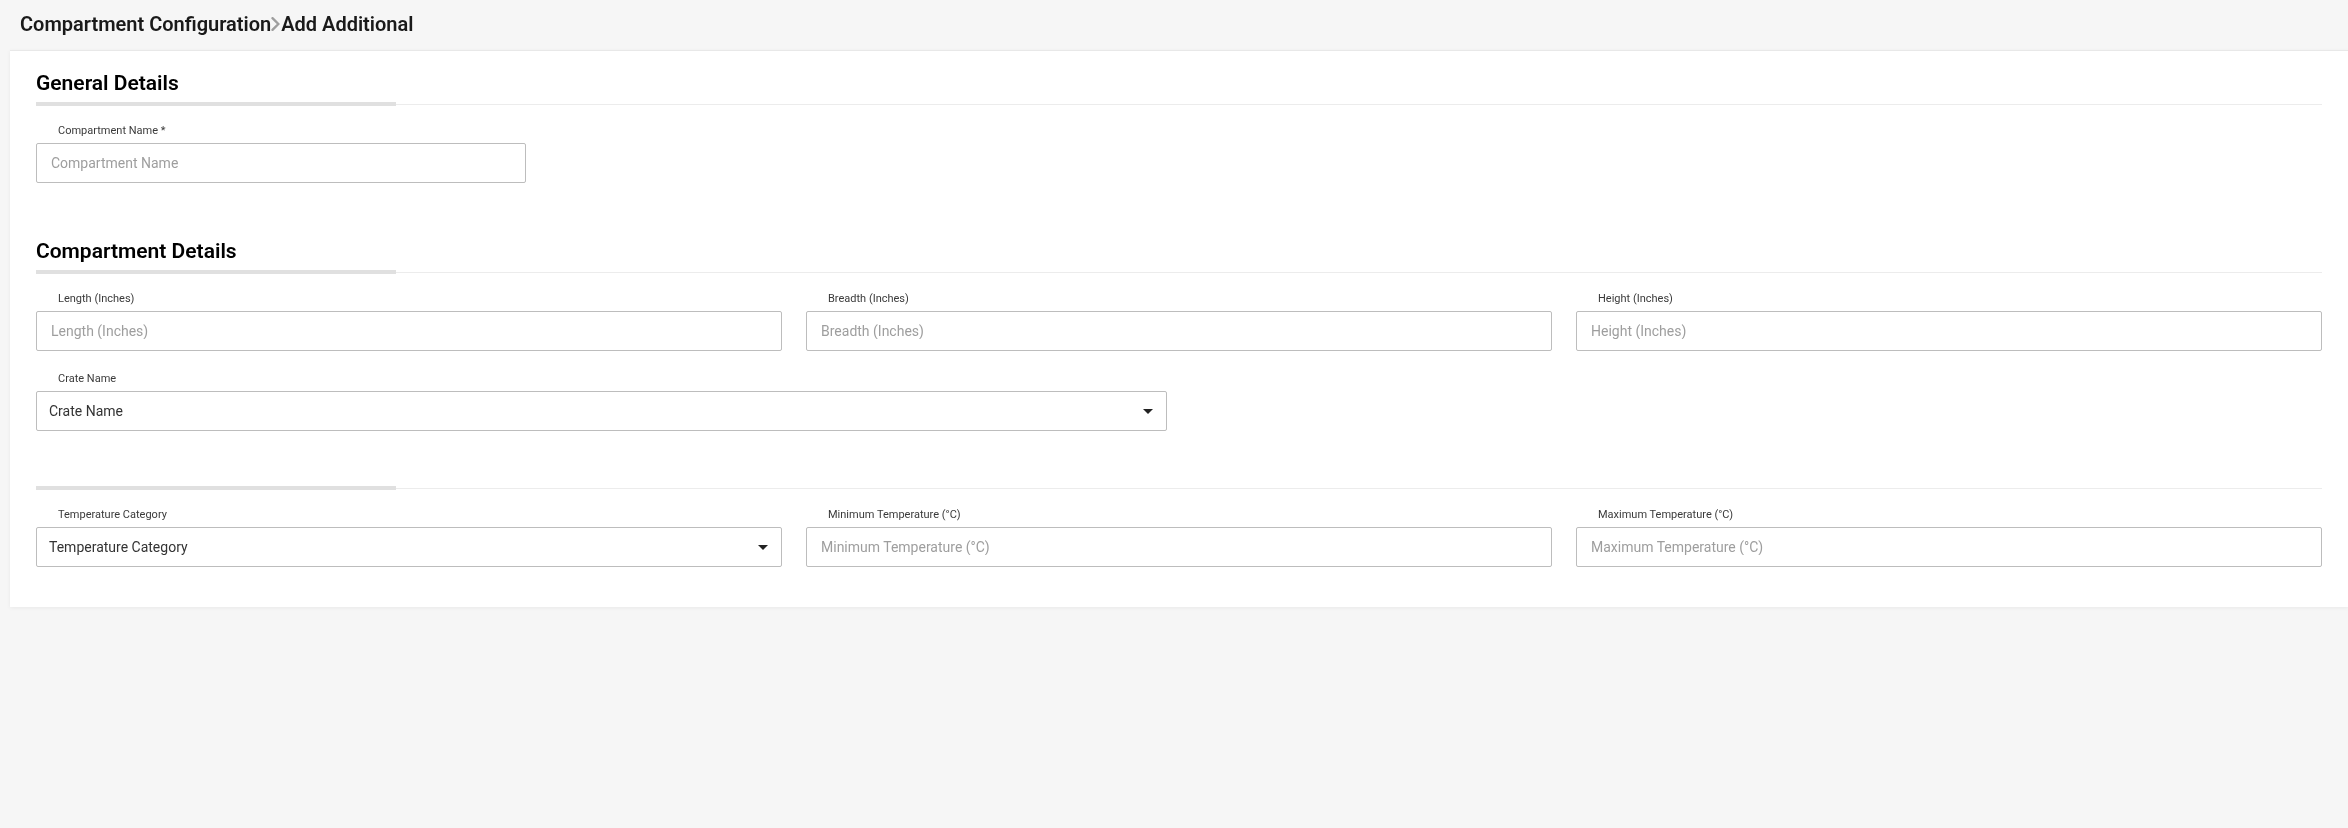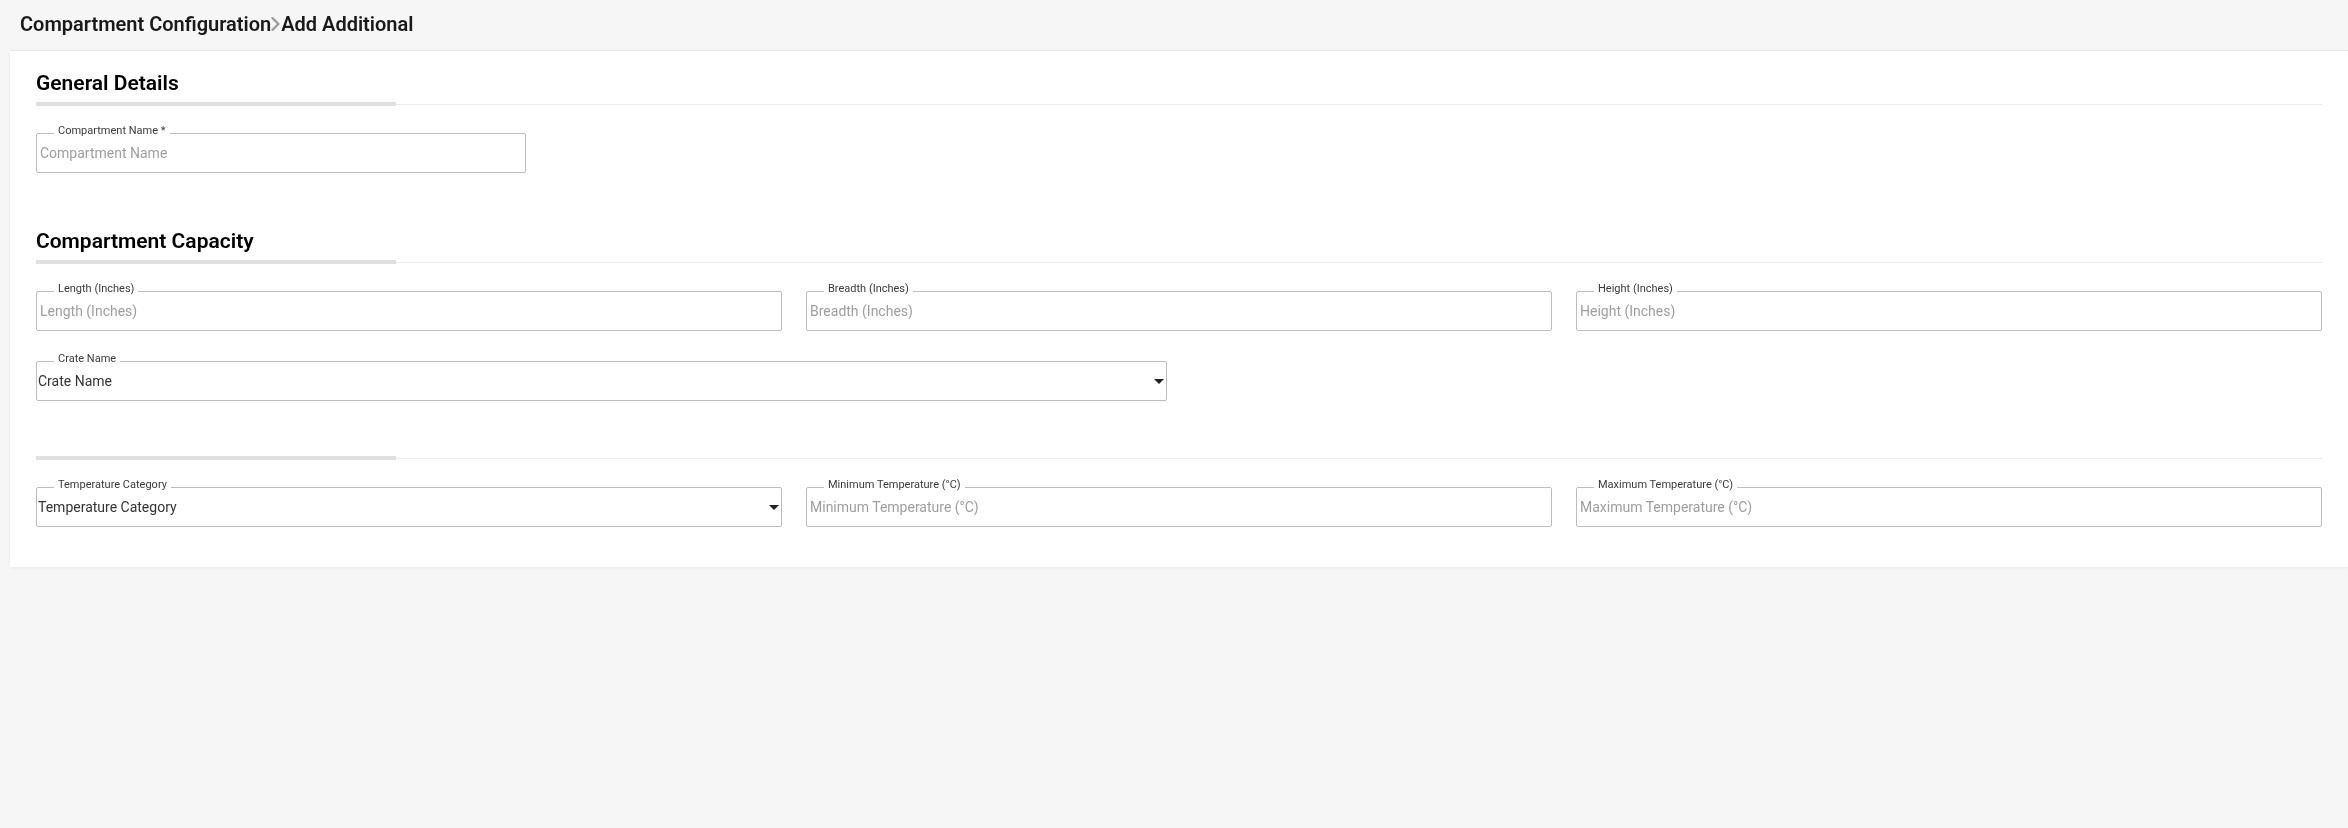--- a/index.html
+++ b/index.html
@@ -69,25 +69,26 @@
 
   .field {
     position: relative;
   }
   .field.w1 { flex: 0 0 490px; }
   .field.flex1 { flex: 1; }
 
   .field-border {
     border: 1px solid #bdbdbd;
     border-radius: 2px;
-    padding: 10px 1px;
+    padding: 10px 12px;
     display: flex;
     align-items: center;
     min-height: 40px;
     background: #fff;
+    margin-top: 10px;
   }
   .field-label {
     position: absolute;
     top: -9px;
     left: 10px;
     padding: 0 4px;
     background: #fff;
     font-size: 11px;
     color: #3a3a3a;
     white-space: nowrap;
@@ -144,21 +145,21 @@
       <div class="field w1">
         <span class="field-label">Compartment Name *</span>
         <div class="field-border">
           <input type="text" placeholder="Compartment Name" style="">
         </div>
       </div>
     </div>
 
     <div class="section-spacer"></div>
 
-    <div class="section-title">Compartment Capacity</div>
+    <div class="section-title">Compartment Details</div>
     <div class="section-rule"></div>
 
     <div class="row">
       <div class="field flex1">
         <span class="field-label">Length (Inches)</span>
         <div class="field-border">
           <input type="text" placeholder="Length (Inches)" style="">
         </div>
       </div>
       <div class="field flex1">

